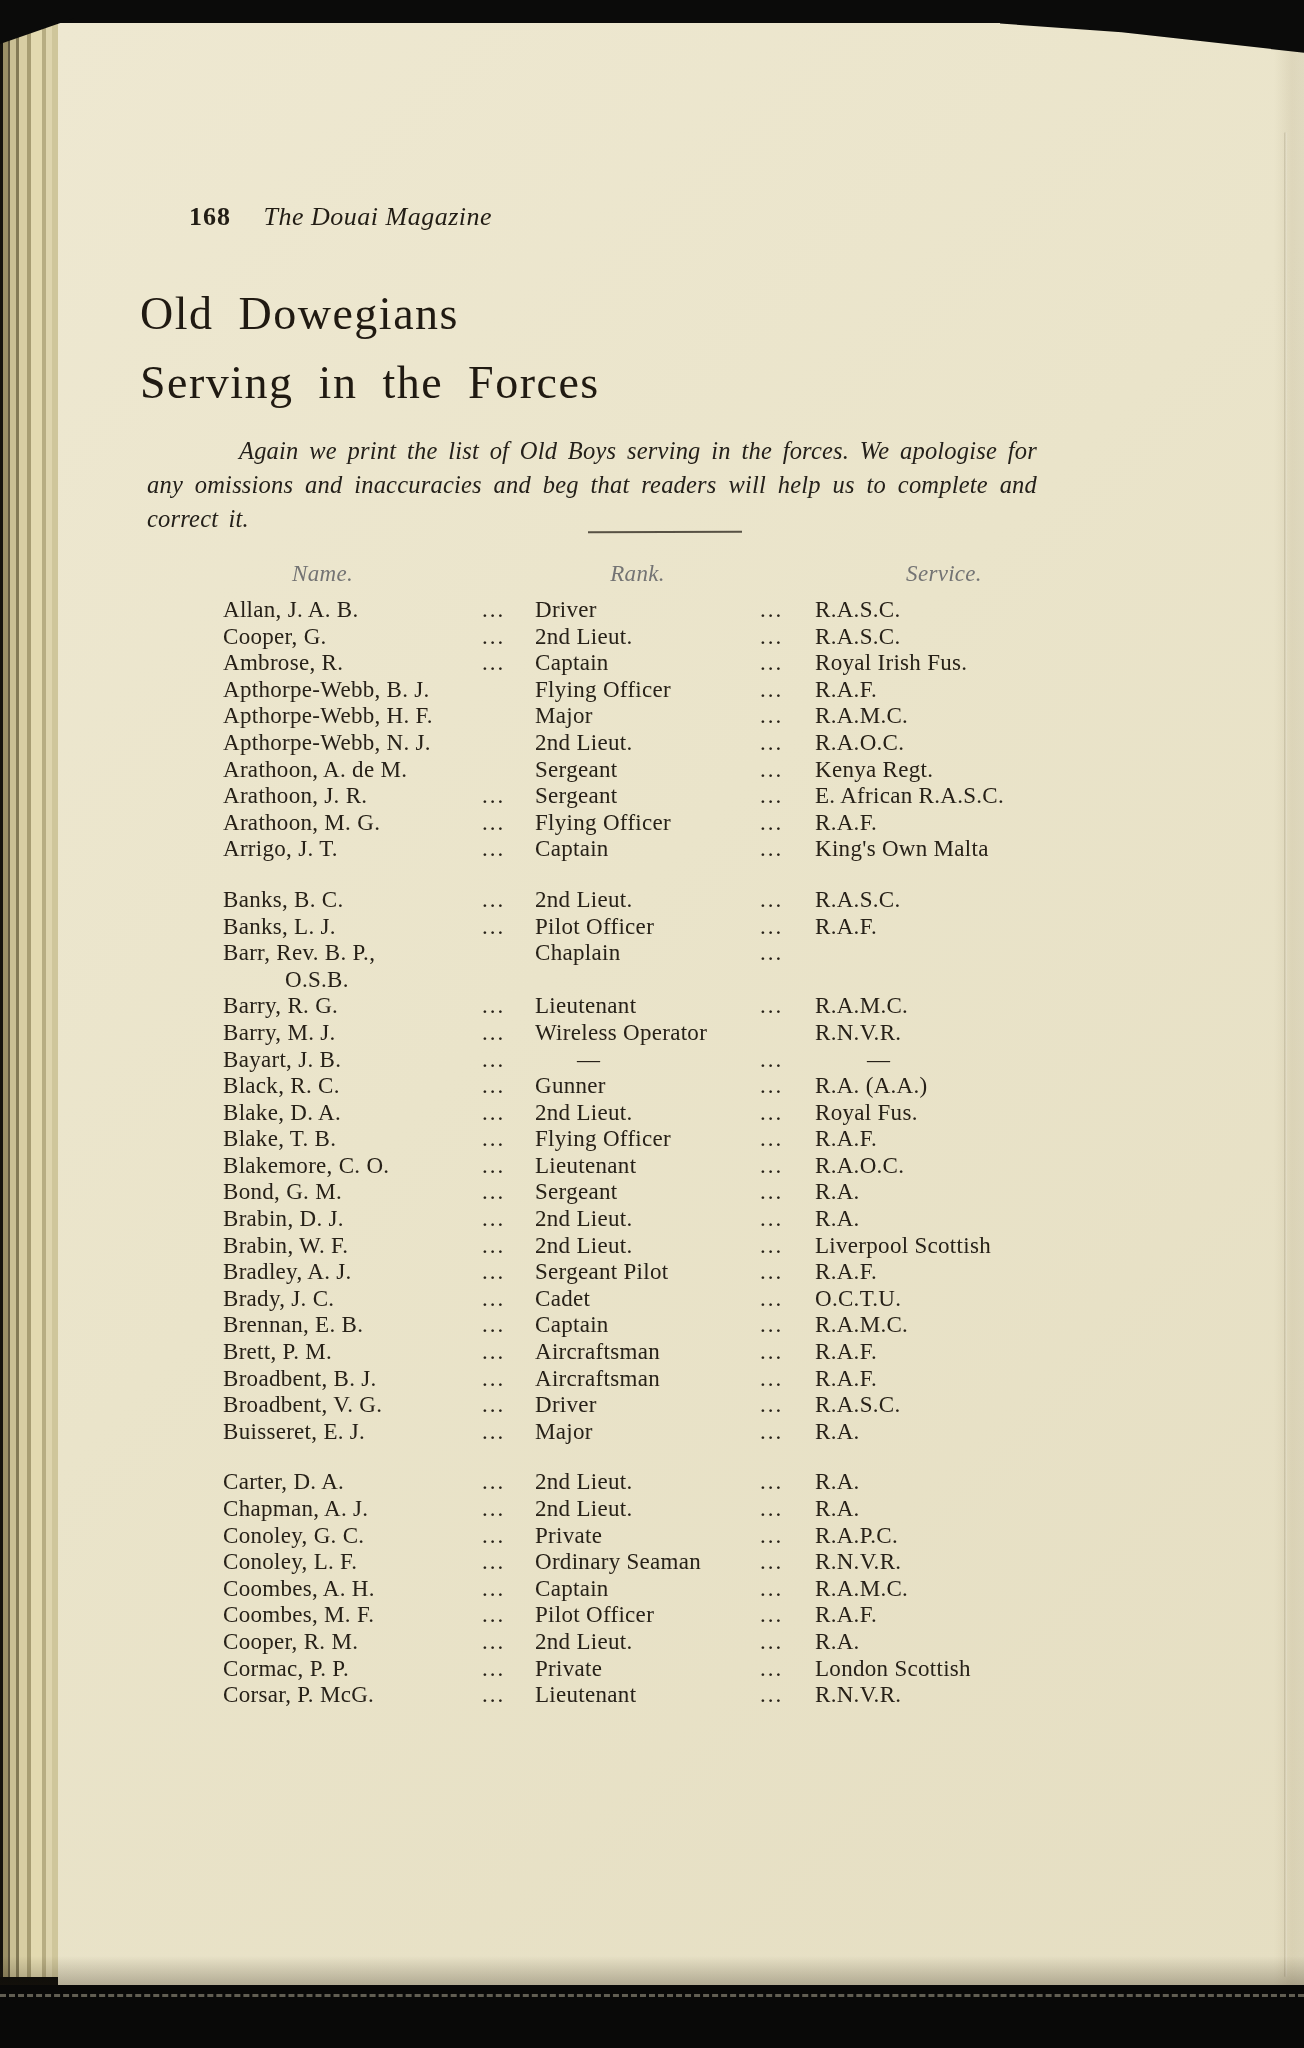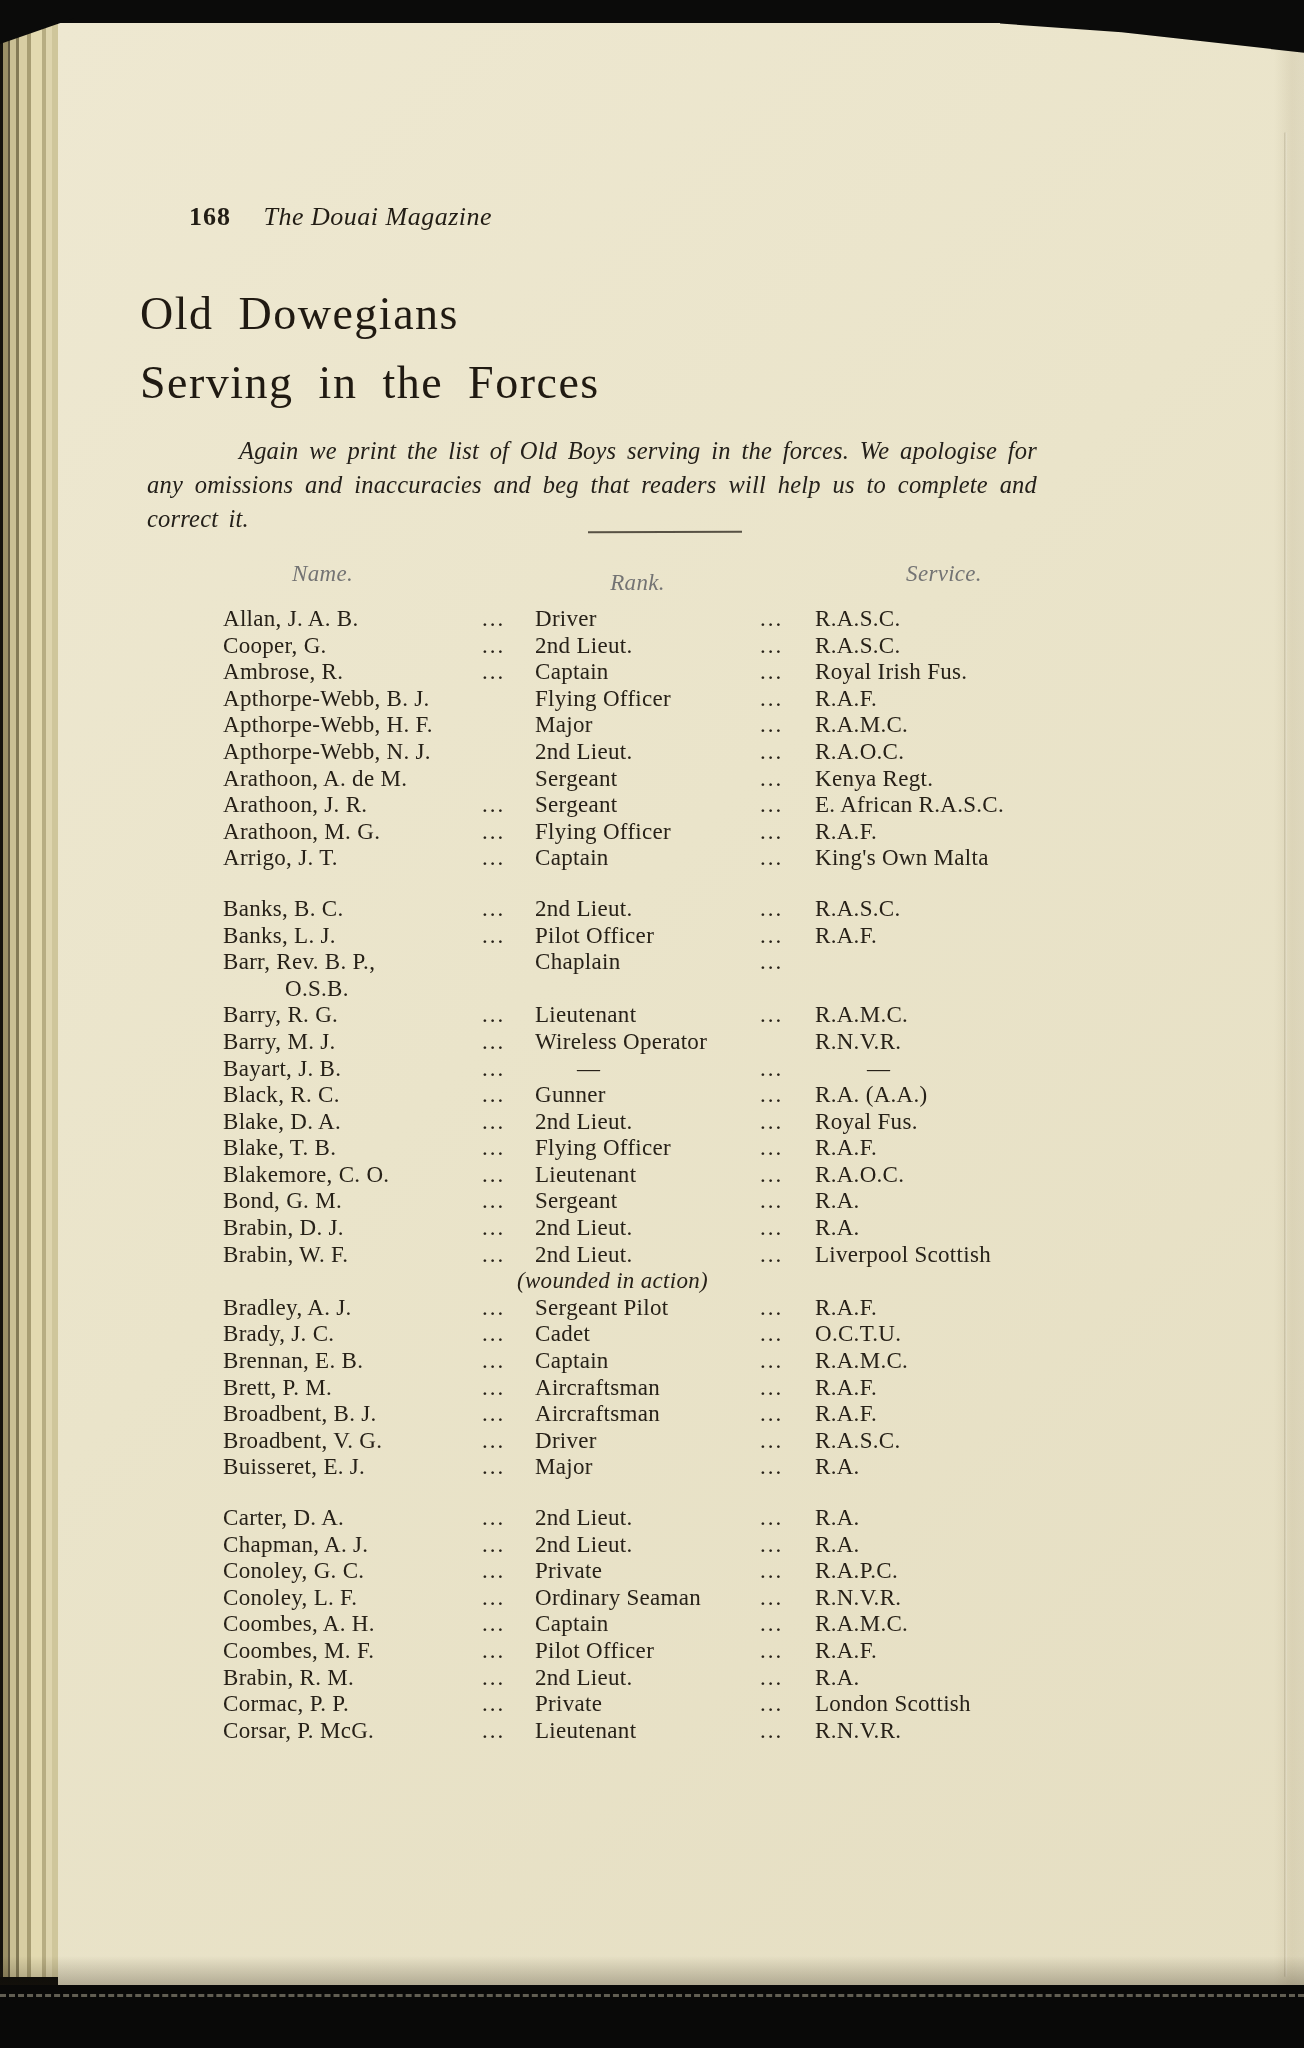--- a/index.html
+++ b/index.html
@@ -52,21 +52,21 @@
 
   .rule{position:absolute;left:588px;top:531px;width:154px;border-top:2px solid rgba(50,44,34,.8);
     transform:rotate(-.2deg);}
 
   .roster{position:absolute;left:223px;top:560px;width:900px;font-size:23px;
     color:#272118;letter-spacing:.3px;}
   .thead,.tr{display:grid;grid-template-columns:259px 53px 225px 55px 1fr;}
   .thead{font-style:italic;margin-bottom:10px;color:#737373;line-height:27px;}
   .th{text-align:center;}
   .th.name-h{padding-right:60px;}
-  .th.rank-h{padding-right:20px;margin-top:9px;}
+  .th.rank-h{padding-right:20px;}
   .th.service-h{padding-right:50px;}
   .tr{line-height:26.6px;}
   .td{white-space:nowrap;}
   .td.dots-c{letter-spacing:2px;}
   .td.rank-dash{padding-left:42px;}
   .td.service-dash{padding-left:52px;}
   .sub-name{grid-column:1 / 3;padding-left:62px;}
   .sub-service{grid-column:5;padding-left:30px;}
   .note-cell{grid-column:3 / 6;margin-left:-18px;font-style:italic;}
   .tgroup + .tgroup{margin-top:24px;}
@@ -267,23 +267,20 @@
           <span class="td service-c">R.A.</span>
         </div>
         <div class="tr">
           <span class="td name-c">Brabin, W. F.</span>
           <span class="td dots-c">...</span>
           <span class="td rank-c">2nd Lieut.</span>
           <span class="td dots-c">...</span>
           <span class="td service-c">Liverpool Scottish</span>
         </div>
         <div class="tr">
-          <span class="td note-cell">(wounded in action)</span>
-        </div>
-        <div class="tr">
           <span class="td name-c">Bradley, A. J.</span>
           <span class="td dots-c">...</span>
           <span class="td rank-c">Sergeant Pilot</span>
           <span class="td dots-c">...</span>
           <span class="td service-c">R.A.F.</span>
         </div>
         <div class="tr">
           <span class="td name-c">Brady, J. C.</span>
           <span class="td dots-c">...</span>
           <span class="td rank-c">Cadet</span>
@@ -363,21 +360,21 @@
           <span class="td service-c">R.A.M.C.</span>
         </div>
         <div class="tr">
           <span class="td name-c">Coombes, M. F.</span>
           <span class="td dots-c">...</span>
           <span class="td rank-c">Pilot Officer</span>
           <span class="td dots-c">...</span>
           <span class="td service-c">R.A.F.</span>
         </div>
         <div class="tr">
-          <span class="td name-c">Brabin, R. M.</span>
+          <span class="td name-c">Cooper, R. M.</span>
           <span class="td dots-c">...</span>
           <span class="td rank-c">2nd Lieut.</span>
           <span class="td dots-c">...</span>
           <span class="td service-c">R.A.</span>
         </div>
         <div class="tr">
           <span class="td name-c">Cormac, P. P.</span>
           <span class="td dots-c">...</span>
           <span class="td rank-c">Private</span>
           <span class="td dots-c">...</span>

